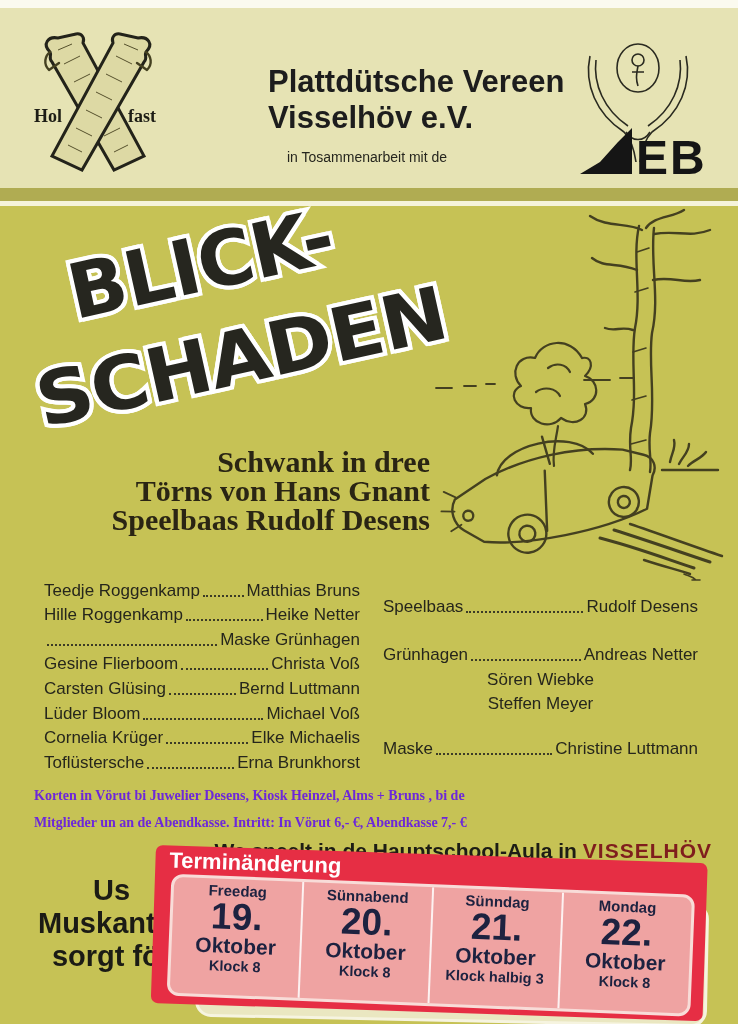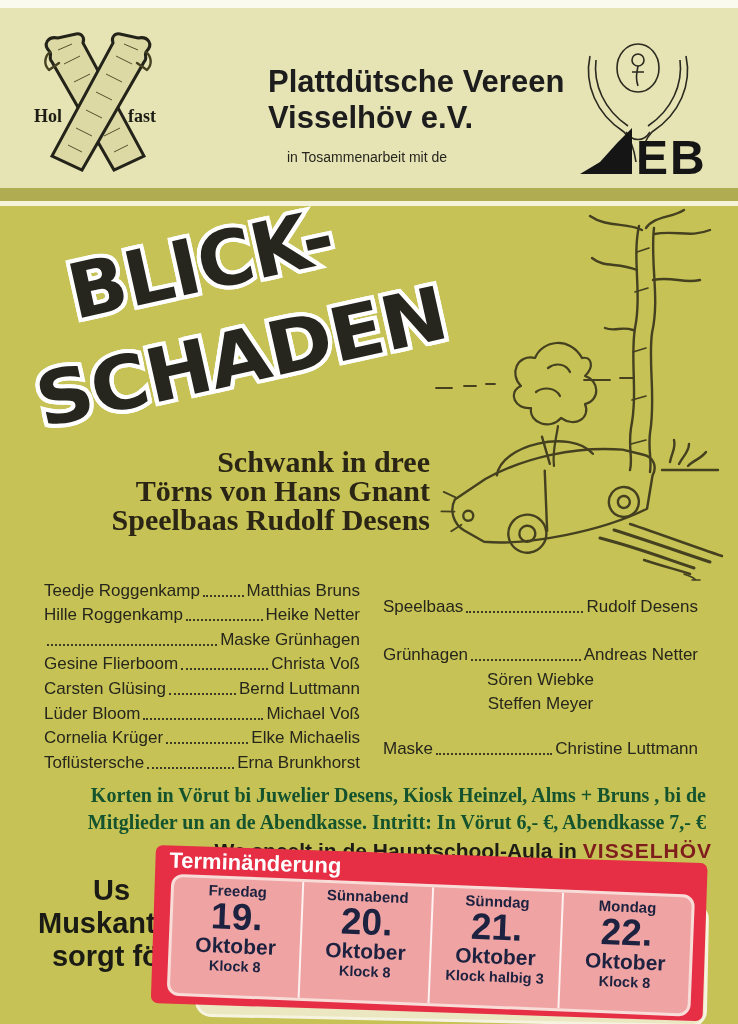--- a/index.html
+++ b/index.html
@@ -40,22 +40,22 @@
   .col-right{left:383px;top:592px;width:315px;}
   .crow{display:flex;align-items:flex-end;height:24.6px;}
   .crow .role{white-space:nowrap;}
   .crow .leader{flex:1 1 auto;min-width:10px;border-bottom:2.4px dotted #3c3c26;margin:0 3px 4px 3px;}
   .crow .pname{white-space:nowrap;}
   .crow.name-only{justify-content:center;}
   .gap-lg{height:24px;}
   .gap-sm{height:20px;}
   
   .tickets{
-    position:absolute;left:34px;top:782px;width:672px;text-align:right;
-    font-family:"Liberation Serif",serif;font-weight:bold;font-size:20px;line-height:27px;color:#14532d;
+    position:absolute;left:34px;top:782px;width:672px;text-align:left;
+    font-family:"Liberation Serif",serif;font-weight:bold;font-size:14px;line-height:27px;color:#6d28d9;
   }
   
   .venue{position:absolute;right:26px;top:839px;font-weight:bold;font-size:21px;color:#1d1d15;white-space:nowrap;z-index:1;}
   .venue .hl{color:#7f1d1d;letter-spacing:1px;}
   
   .music{position:absolute;left:30px;top:874px;width:155px;text-align:center;
     font-weight:bold;font-size:29px;line-height:33px;color:#1b1b15;z-index:1;}
   .music div{white-space:nowrap;margin-left:8px;}
   
   .creambox{position:absolute;left:196px;top:898px;width:506px;height:118px;background:#eae7c1;

